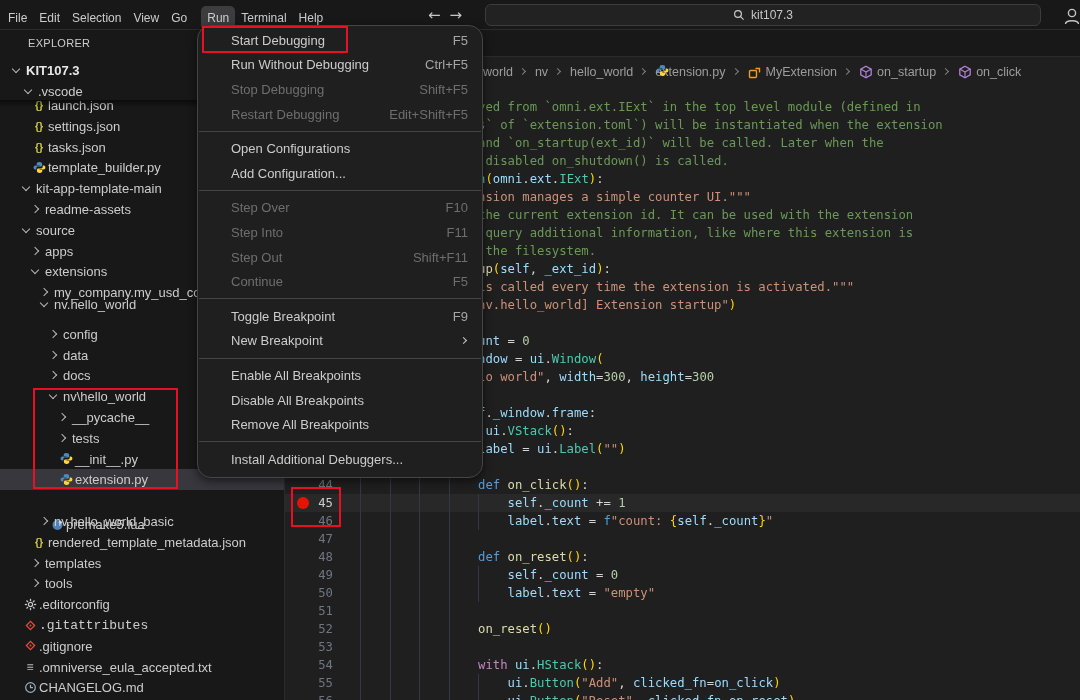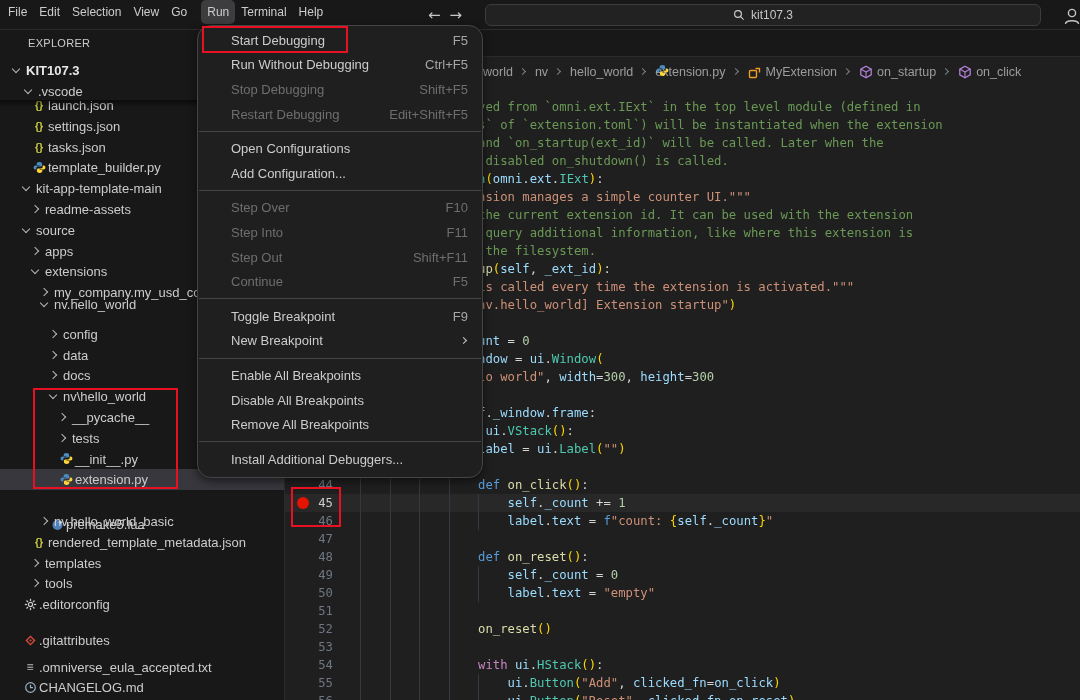--- a/index.html
+++ b/index.html
@@ -3,21 +3,21 @@
 <meta charset="utf-8">
 <style>
   * { margin:0; padding:0; box-sizing:border-box; }
   html,body { width:1080px; height:700px; overflow:hidden; background:#1f1f1f;
     font-family:"Liberation Sans", sans-serif; }
   #app { position:absolute; inset:0; width:1080px; height:700px; overflow:hidden; }
 
   
   .titlebar { position:absolute; left:0; top:0; width:1080px; height:30px;
     background:#181818; border-bottom:1px solid #2b2b2b; z-index:10; }
-  .menubar { position:absolute; left:2px; top:0; height:30px; display:flex; align-items:flex-start; }
+  .menubar { position:absolute; left:2px; top:0; height:30px; display:flex; align-items:flex-end; }
   .menubar .mi { font-size:12px; color:#cccccc; padding:4px 6px; border-radius:5px; line-height:16px; }
   .menubar .mi.active { background:#3d3d40;margin-left:8px; }
   .nav-arrows { position:absolute; left:428px; top:0; height:30px; display:flex; align-items:center; gap:9px;
     color:#c5c5c5; font-size:15px; font-family:"DejaVu Sans", sans-serif; }
   .searchbox { position:absolute; left:485px; top:4px; width:556px; height:22px; background:#222222;
     border:1px solid #3c3c3c; border-radius:6px; display:flex; align-items:center; justify-content:center;
     gap:6px; color:#c8c8c8; font-size:12px; }
   .account { position:absolute; left:1062px; top:6px; width:20px; height:20px; }
 
   
@@ -251,28 +251,37 @@
                 <line x1="10" y1="6.5" x2="12.2" y2="6.5"></line>
                 <line x1="2.5" y1="2.5" x2="4" y2="4"></line>
                 <line x1="9" y1="9" x2="10.5" y2="10.5"></line>
                 <line x1="10.5" y1="2.5" x2="9" y2="4"></line>
                 <line x1="4" y1="9" x2="2.5" y2="10.5"></line>
               </g>
             </svg>
           </span>
           <span class="lbl" style="left: 39px;">.editorconfig</span>
         </div>
-        <div class="trow" style="top: 600px;">
+        <div class="trow" style="top: 585px; font-family: Liberation Mono, monospace;">
           <span class="ficon git" style="left: 23px;">
             <svg width="13" height="13" viewBox="0 0 13 13">
               <rect x="3.6" y="3.6" width="5.8" height="5.8" fill="none" stroke="#de4c36" stroke-width="1.3" transform="rotate(45 6.5 6.5)"></rect>
               <circle cx="6.5" cy="6.5" r="1" fill="#de4c36"></circle>
             </svg>
           </span>
           <span class="lbl" style="left: 39px;">.gitattributes</span>
+        </div>
+        <div class="trow" style="top: 605.8px;">
+          <span class="ficon git" style="left: 23px;">
+            <svg width="13" height="13" viewBox="0 0 13 13">
+              <rect x="3.6" y="3.6" width="5.8" height="5.8" fill="none" stroke="#de4c36" stroke-width="1.3" transform="rotate(45 6.5 6.5)"></rect>
+              <circle cx="6.5" cy="6.5" r="1" fill="#de4c36"></circle>
+            </svg>
+          </span>
+          <span class="lbl" style="left: 39px;">.gitignore</span>
         </div>
         <div class="trow" style="top: 626.6px;">
           <span class="ficon txt" style="left: 23px;">≡</span>
           <span class="lbl" style="left: 39px;">.omniverse_eula_accepted.txt</span>
         </div>
         <div class="trow" style="top: 647.4px;">
           <span class="ficon clock" style="left: 23px;">
             <svg width="13" height="13" viewBox="0 0 13 13">
               <circle cx="6.5" cy="6.5" r="4.8" fill="none" stroke="#9ab0c3" stroke-width="1.2"></circle>
               <path d="M6.5 3.8 V6.7 H9" fill="none" stroke="#9ab0c3" stroke-width="1.2"></path>

